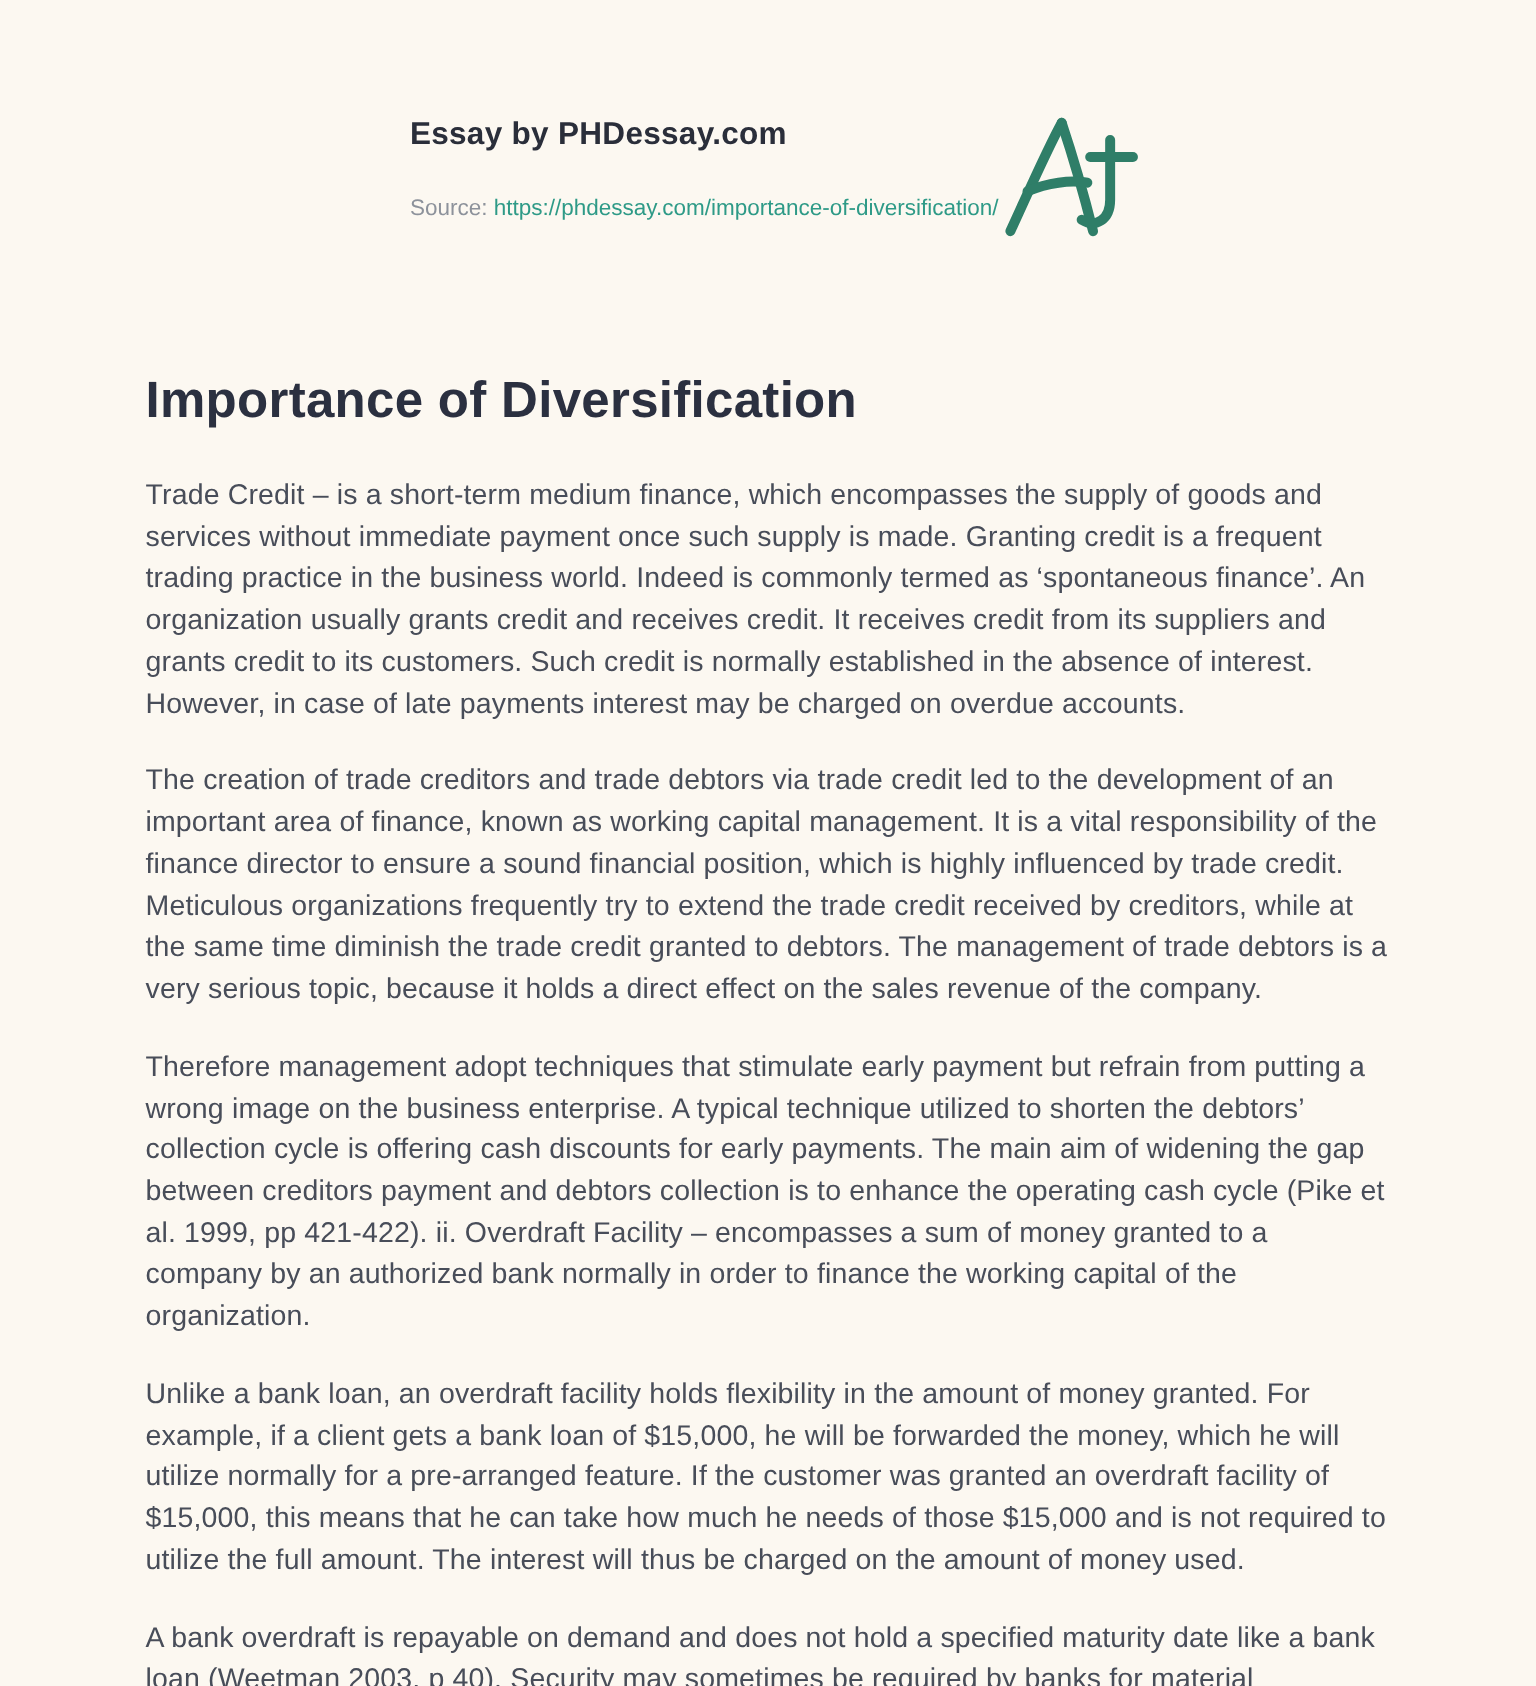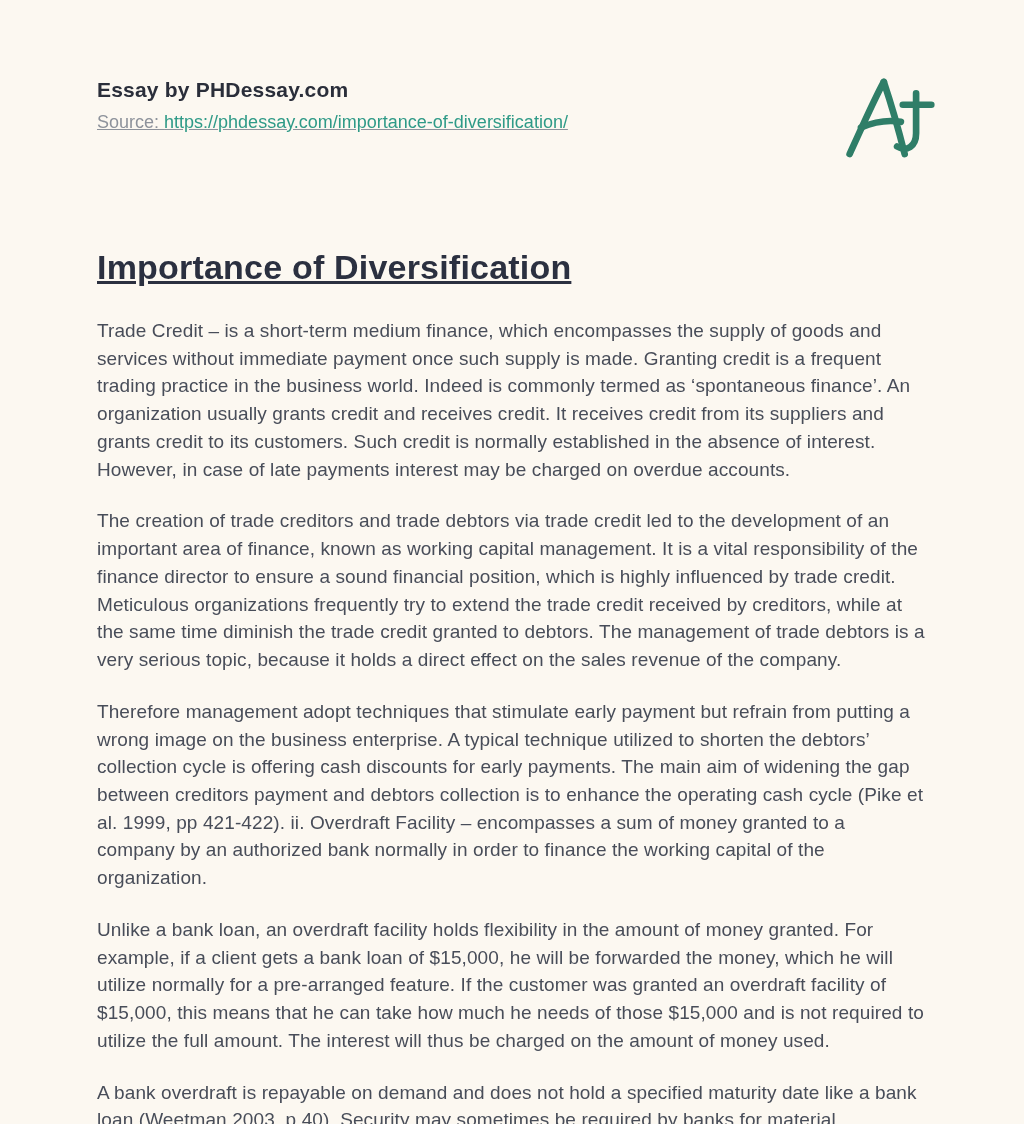--- a/index.html
+++ b/index.html
@@ -11,53 +11,51 @@
     overflow: hidden;
   }
   .page {
     width: 1024px;
     height: 1124px;
     padding: 72px 97px 0 97px;
     position: relative;
   }
   .header-row {
     display: flex;
-    justify-content: space-between;
+    justify-content: center;
     align-items: flex-start;
   }
   .header-text { padding-top: 6px; }
   .essay-by {
     font-size: 21px;
     font-weight: 700;
     color: #2a2e3a;
     letter-spacing: 0.2px;
   }
   .source-line {
-    margin-top: 10px;
-    font-size: 18px;
+    margin-top: 28px;
+    font-size: 15px;
     color: #8d929b;
-    text-decoration: underline;
   }
   .source-link {
     color: #2e9a87;
     text-decoration: none;
   }
   .logo {
     width: 95px;
     height: 92px;
     flex-shrink: 0;
     margin-right: -10px;
   }
   .title {
     margin-top: 84px;
     font-size: 34px;
     font-weight: 700;
     color: #2b3040;
     letter-spacing: 0.2px;
-    text-decoration: underline;
   }
   .article {
     margin-top: 30px;
   }
   .article p {
     font-size: 19px;
     line-height: 1.46;
     color: #484d59;
     margin-bottom: 24px;
     letter-spacing: 0.1px;

